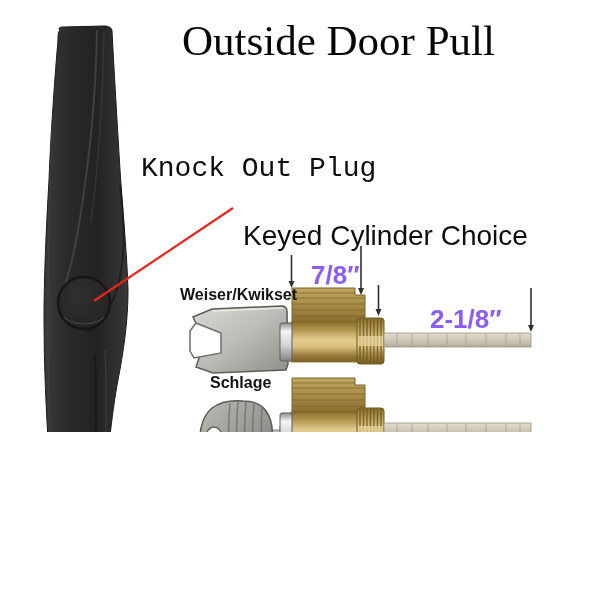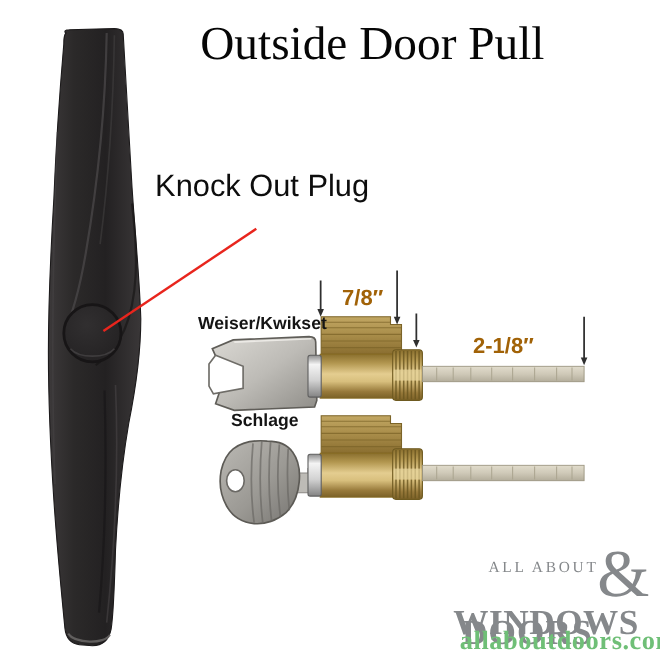--- a/index.html
+++ b/index.html
@@ -1,31 +1,31 @@
 <!DOCTYPE html>
 <html><head>
 <meta charset="utf-8">
 <style>
   html,body{margin:0;padding:0;background:#ffffff;}
   .canvas{
-    position:relative;width:600px;height:600px;background:#ffffff;
+    position:relative;width:600px;height:432px;background:#ffffff;
     overflow:hidden;font-family:"Liberation Sans",sans-serif;color:#0c0c0c;
   }
   .abs{position:absolute;white-space:nowrap;}
   .page-title{
     left:182px;top:16px;font-family:"Liberation Serif",serif;
     font-size:43px;color:#060606;letter-spacing:0px;
   }
   .callout{font-size:28px;color:#0d0d0d;}
-  .callout.knock{left:141px;top:153px;}
+  .callout.knock{left:141px;top:153px;font-family:Liberation Mono, monospace;}
   .callout.keyed{left:243px;top:220px;}
   .brand-label{font-size:16px;font-weight:bold;color:#141414;}
   .brand-label.weiser{left:180px;top:286px;}
   .brand-label.schlage{left:210px;top:374px;}
-  .dim-label{font-size:20px;font-weight:bold;color:#a16207;}
+  .dim-label{font-size:26px;font-weight:bold;color:#8b5cf6;}
   .dim-label.d78{left:311px;top:260px;}
   .dim-label.d218{left:430px;top:304px;}
   .gfx{position:absolute;left:0;top:0;}
   
   .logo-line{position:absolute;font-family:"Liberation Serif",serif;color:#85888b;}
   .logo-allabout{left:444px;top:509px;font-size:14px;letter-spacing:2.5px;}
   .logo-amp{left:543px;top:492px;font-size:61px;line-height:1;}
   .logo-doors{left:420px;top:519px;font-size:32px;font-weight:bold;letter-spacing:1px;margin-top:37px;}
   .logo-windows{left:412px;top:547px;font-size:32px;font-weight:bold;letter-spacing:0.5px;}
   .logo-site{left:418px;top:570px;font-size:24px;font-weight:bold;color:#6fbf77;letter-spacing:0.5px;}
@@ -189,20 +189,21 @@
 
     <g transform="translate(0,90)">
       <use href="#cylinder-unit"></use>
     </g>
   </svg>
 
   <div class="abs page-title">Outside Door Pull</div>
 
   <div class="abs callout knock">Knock Out Plug</div>
 
+  <div class="abs callout keyed">Keyed Cylinder Choice</div>
 
   <div class="abs brand-label weiser">Weiser/Kwikset</div>
 
   <div class="abs brand-label schlage">Schlage</div>
 
   <div class="abs dim-label d78">7/8″</div>
 
   <div class="abs dim-label d218">2-1/8″</div>
 
   <div>

